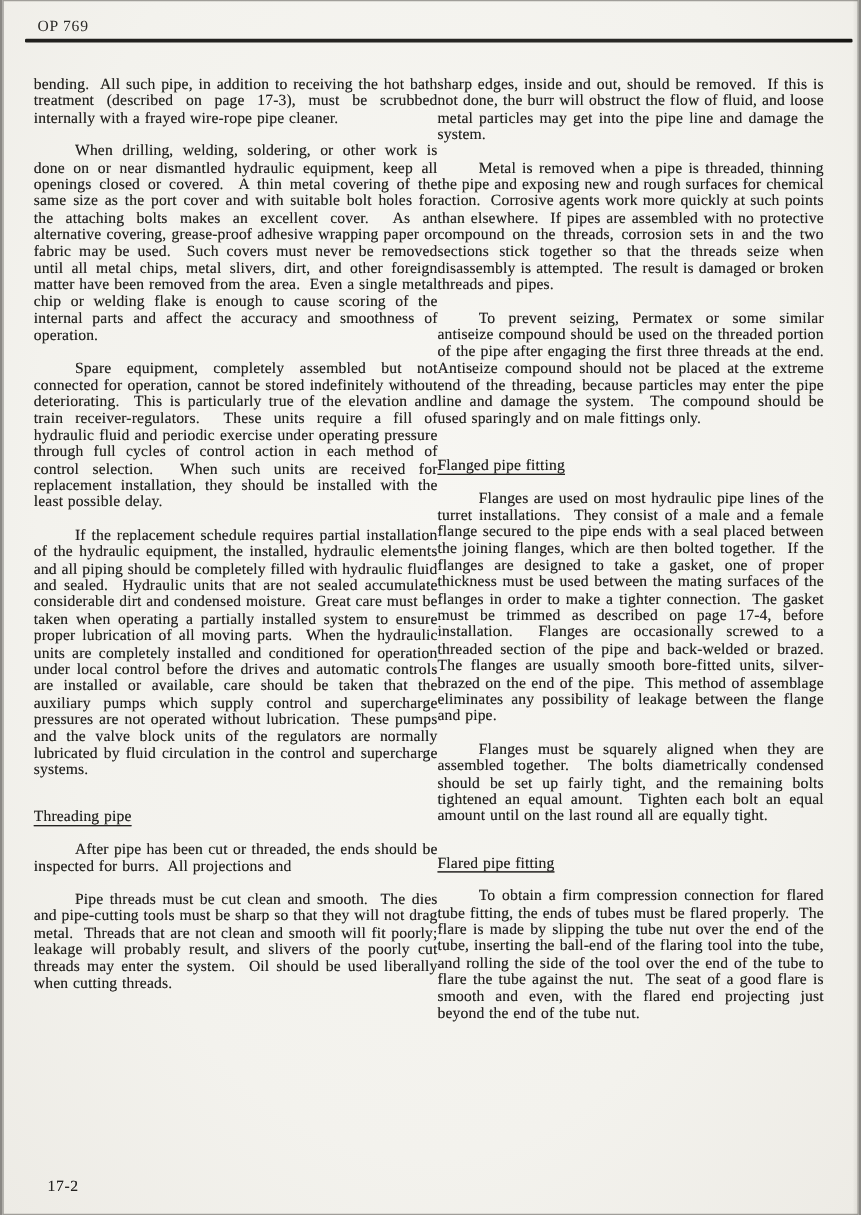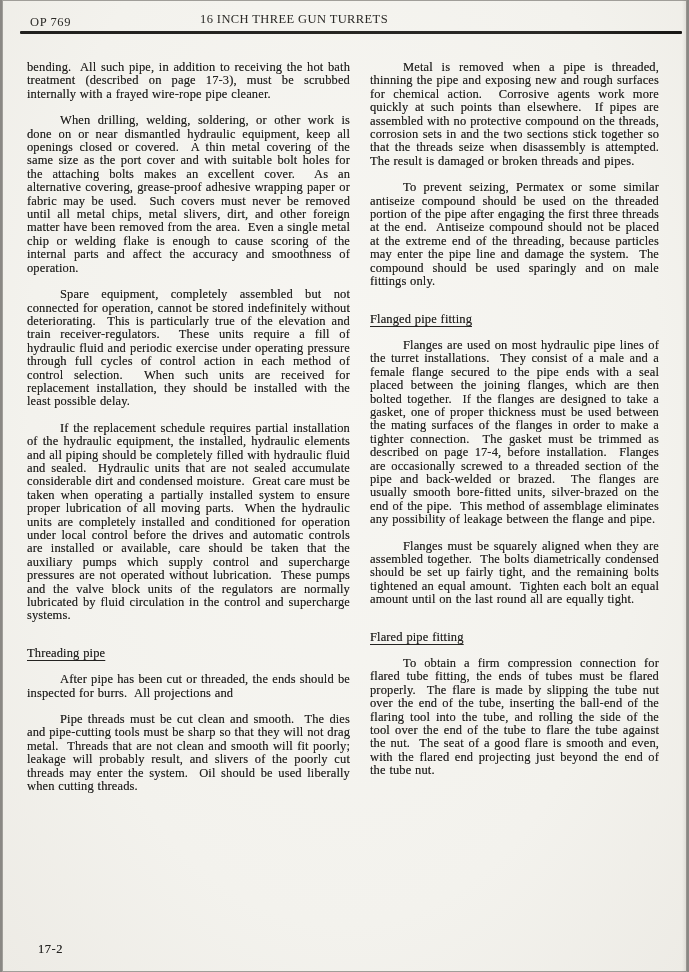--- a/index.html
+++ b/index.html
@@ -51,21 +51,20 @@
     margin:0 0 0 18px;
     width:662px;
     height:3px;
     background:linear-gradient(to right, #21201e 0%, #2b2a27 80%, #161513 100%);
     border-radius:1px;
   }
   .columns{
     display:flex;
     margin-top:27px;
     padding:0 28px 0 25px;
-    gap:20px;
     justify-content:center;
   }
   .col{
     font-size:12.5px;
     line-height:13.4px;
     text-align:justify;
     letter-spacing:0.12px;
     word-spacing:0.5px;
     text-shadow:0 0 0.45px rgba(30,28,25,0.55);
   }
@@ -92,36 +91,36 @@
     text-shadow:0 0 0.45px rgba(30,28,25,0.55);
   }
 </style>
 </head>
 <body>
 
 <div class="page">
 
   <div class="hdr">
     <span class="docnum">OP 769</span>
-    <span class="doctitle">16 INCH THREE GUN TURRETS</span>
   </div>
 
   <div class="rule"></div>
 
   <div class="columns">
     <div class="col col-left" id="col-left">
         <p class="block">bending.  All such pipe, in addition to receiving the hot bath treatment (described on page 17-3), must be scrubbed internally with a frayed wire-rope pipe cleaner.</p>
         <p class="block indent">When drilling, welding, soldering, or other work is done on or near dismantled hydraulic equipment, keep all openings closed or covered.  A thin metal covering of the same size as the port cover and with suitable bolt holes for the attaching bolts makes an excellent cover.  As an alternative covering, grease-proof adhesive wrapping paper or fabric may be used.  Such covers must never be removed until all metal chips, metal slivers, dirt, and other foreign matter have been removed from the area.  Even a single metal chip or welding flake is enough to cause scoring of the internal parts and affect the accuracy and smoothness of operation.</p>
         <p class="block indent">Spare equipment, completely assembled but not connected for operation, cannot be stored indefinitely without deteriorating.  This is particularly true of the elevation and train receiver-regulators.  These units require a fill of hydraulic fluid and periodic exercise under operating pressure through full cycles of control action in each method of control selection.  When such units are received for replacement installation, they should be installed with the least possible delay.</p>
         <p class="block indent">If the replacement schedule requires partial installation of the hydraulic equipment, the installed, hydraulic elements and all piping should be completely filled with hydraulic fluid and sealed.  Hydraulic units that are not sealed accumulate considerable dirt and condensed moisture.  Great care must be taken when operating a partially installed system to ensure proper lubrication of all moving parts.  When the hydraulic units are completely installed and conditioned for operation under local control before the drives and automatic controls are installed or available, care should be taken that the auxiliary pumps which supply control and supercharge pressures are not operated without lubrication.  These pumps and the valve block units of the regulators are normally lubricated by fluid circulation in the control and supercharge systems.</p>
         <h2 class="block">Threading pipe</h2>
         <p class="block indent">After pipe has been cut or threaded, the ends should be inspected for burrs.  All projections and</p>
         <p class="block indent">Pipe threads must be cut clean and smooth.  The dies and pipe-cutting tools must be sharp so that they will not drag metal.  Threads that are not clean and smooth will fit poorly; leakage will probably result, and slivers of the poorly cut threads may enter the system.  Oil should be used liberally when cutting threads.</p>
       </div>
     <div class="col col-right" id="col-right">
+        <p class="block">sharp edges, inside and out, should be removed.  If this is not done, the burr will obstruct the flow of fluid, and loose metal particles may get into the pipe line and damage the system.</p>
         <p class="block indent">Metal is removed when a pipe is threaded, thinning the pipe and exposing new and rough surfaces for chemical action.  Corrosive agents work more quickly at such points than elsewhere.  If pipes are assembled with no protective compound on the threads, corrosion sets in and the two sections stick together so that the threads seize when disassembly is attempted.  The result is damaged or broken threads and pipes.</p>
         <p class="block indent">To prevent seizing, Permatex or some similar antiseize compound should be used on the threaded portion of the pipe after engaging the first three threads at the end.  Antiseize compound should not be placed at the extreme end of the threading, because particles may enter the pipe line and damage the system.  The compound should be used sparingly and on male fittings only.</p>
         <h2 class="block">Flanged pipe fitting</h2>
         <p class="block indent">Flanges are used on most hydraulic pipe lines of the turret installations.  They consist of a male and a female flange secured to the pipe ends with a seal placed between the joining flanges, which are then bolted together.  If the flanges are designed to take a gasket, one of proper thickness must be used between the mating surfaces of the flanges in order to make a tighter connection.  The gasket must be trimmed as described on page 17-4, before installation.  Flanges are occasionally screwed to a threaded section of the pipe and back-welded or brazed.  The flanges are usually smooth bore-fitted units, silver-brazed on the end of the pipe.  This method of assemblage eliminates any possibility of leakage between the flange and pipe.</p>
         <p class="block indent">Flanges must be squarely aligned when they are assembled together.  The bolts diametrically condensed should be set up fairly tight, and the remaining bolts tightened an equal amount.  Tighten each bolt an equal amount until on the last round all are equally tight.</p>
         <h2 class="block">Flared pipe fitting</h2>
         <p class="block indent">To obtain a firm compression connection for flared tube fitting, the ends of tubes must be flared properly.  The flare is made by slipping the tube nut over the end of the tube, inserting the ball-end of the flaring tool into the tube, and rolling the side of the tool over the end of the tube to flare the tube against the nut.  The seat of a good flare is smooth and even, with the flared end projecting just beyond the end of the tube nut.</p>
       </div>
   </div>
 

